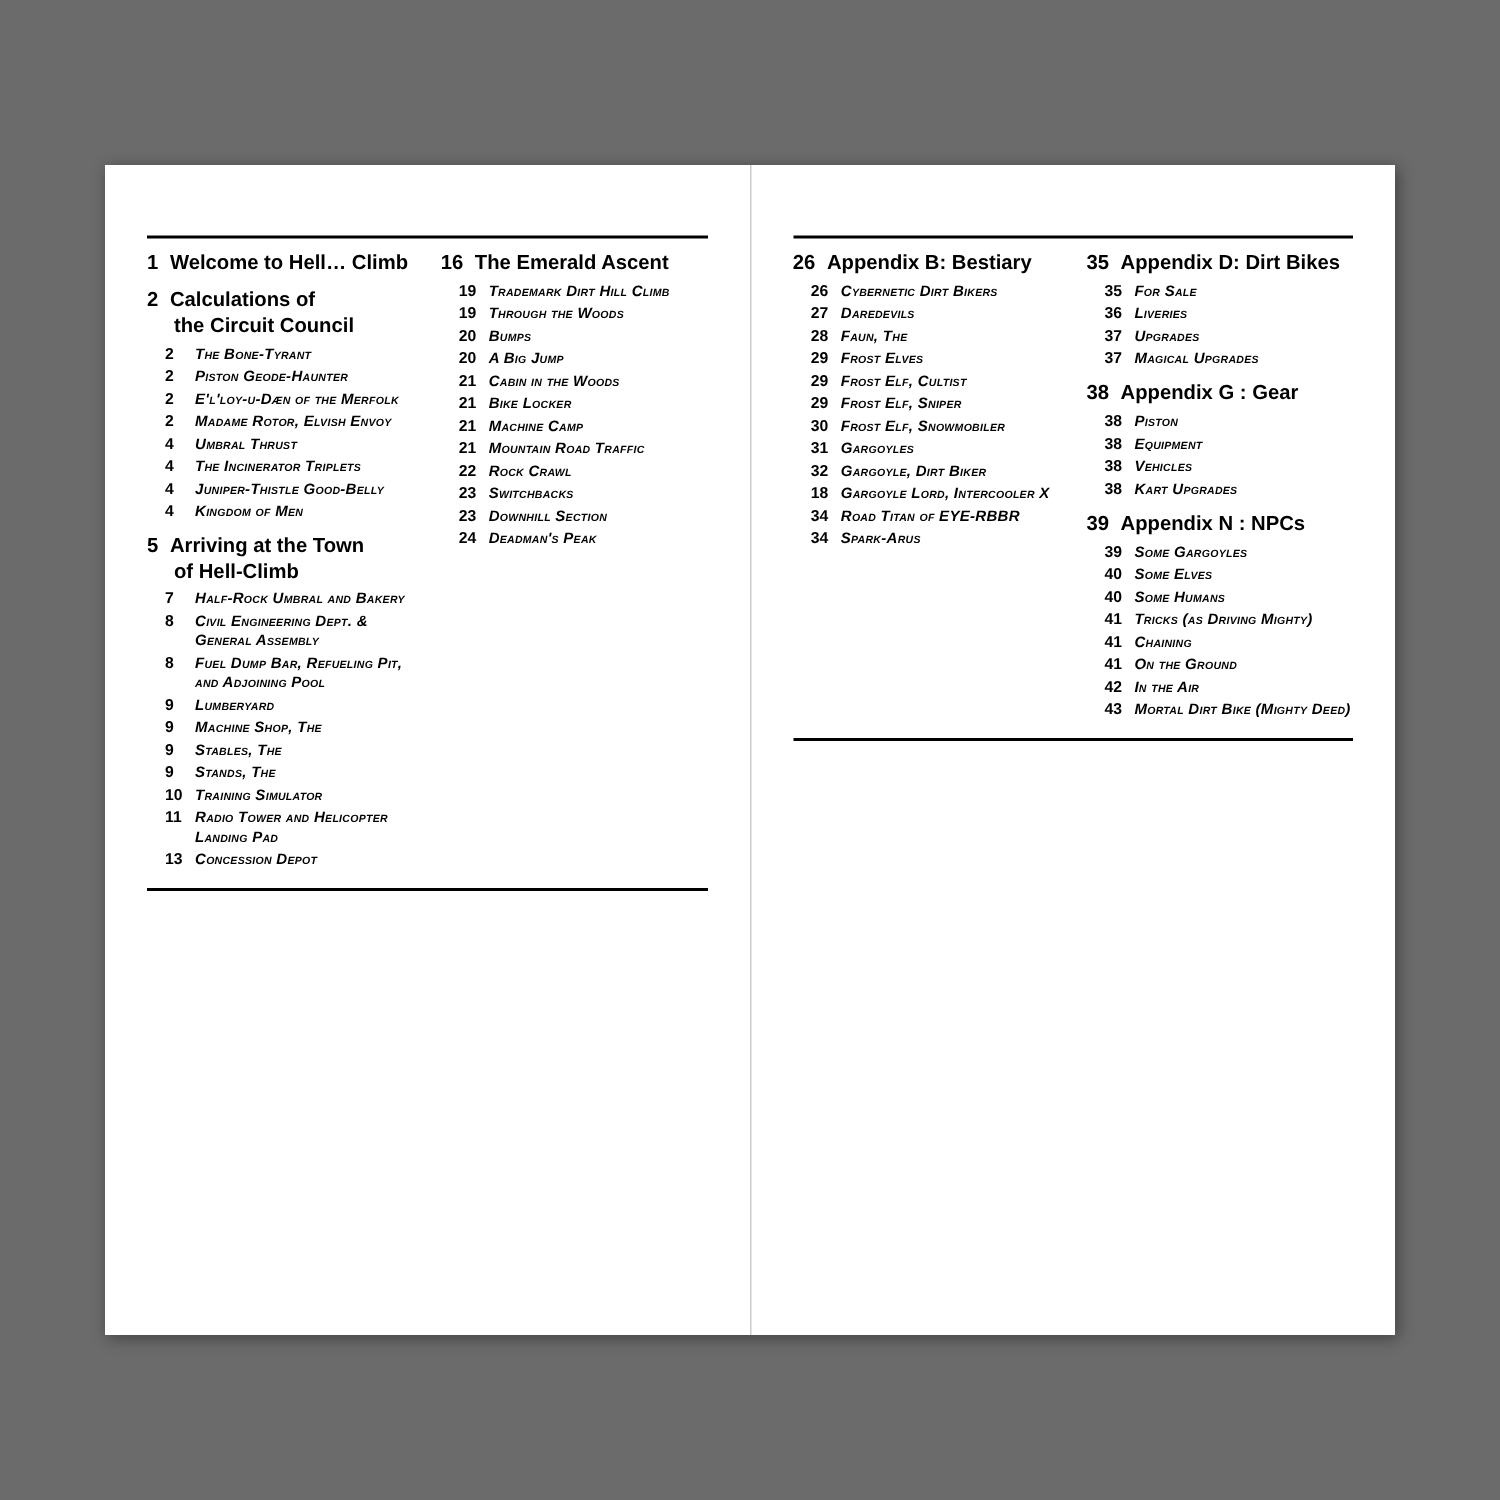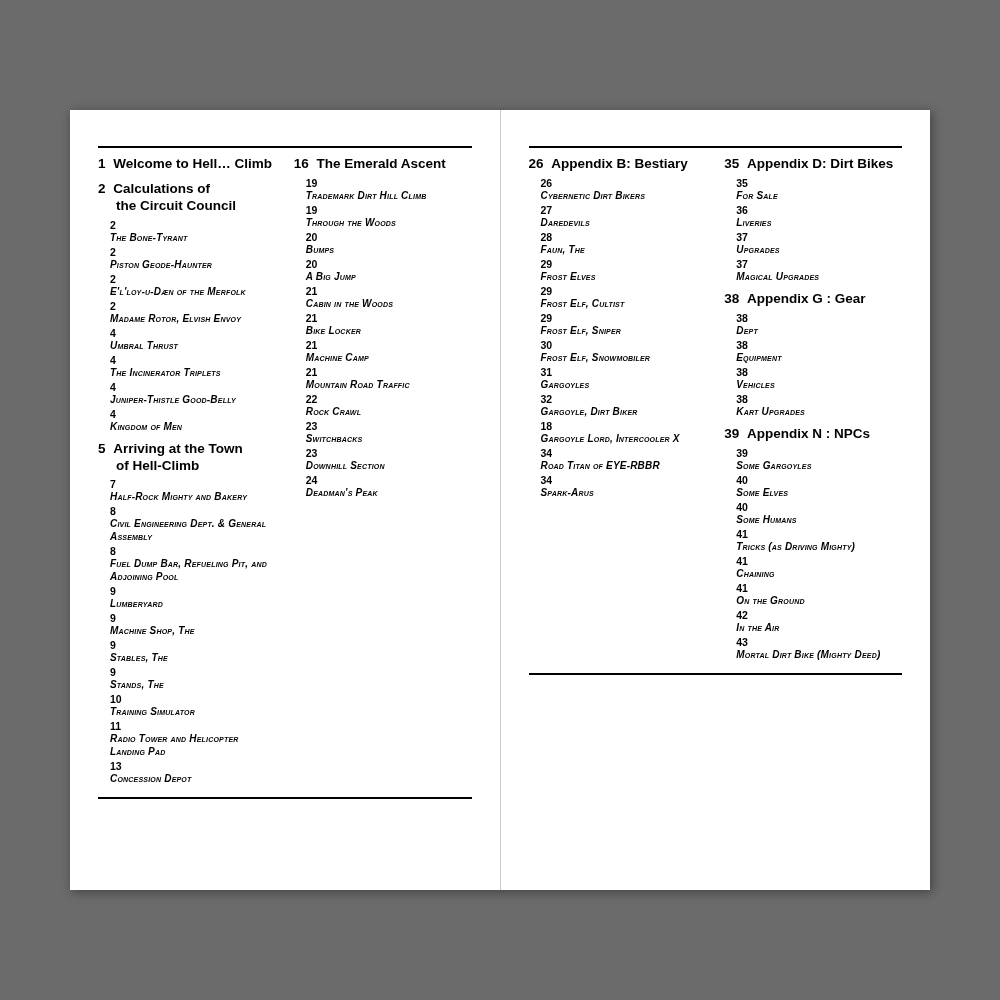--- a/index.html
+++ b/index.html
@@ -14,21 +14,21 @@
     }
     .book-spread {
       display: flex;
       width: 860px;
       min-height: 780px;
       background: white;
       box-shadow: 2px 2px 10px rgba(0,0,0,0.4);
     }
     .page {
       flex: 1;
-      padding: 36px 28px 30px 28px;
+      padding: 47px 28px 30px 28px;
       position: relative;
     }
     .page-left {
       border-right: 1px solid #ccc;
     }
     .page-top-rule {
       border-top: 2.5px solid #000;
       margin-bottom: 8px;
     }
     .page-bottom-rule {
@@ -55,21 +55,20 @@
     }
     .toc-section-header .page-num {
       font-weight: 900;
       margin-right: 4px;
     }
     .toc-item {
       display: flex;
       align-items: flex-start;
       margin-bottom: 2px;
       padding-left: 12px;
-      flex-direction: column;
     }
     .toc-item .page-num {
       font-size: 10.5px;
       font-weight: 700;
       min-width: 16px;
       margin-right: 4px;
       margin-top: 0px;
       font-variant-numeric: tabular-nums;
     }
     .toc-item .entry-text {
@@ -120,21 +119,21 @@
             <span class="page-num">4</span>
             <span class="entry-text">Juniper-Thistle Good-Belly</span>
           </div>
           <div class="toc-item">
             <span class="page-num">4</span>
             <span class="entry-text">Kingdom of Men</span>
           </div>
           <div class="toc-section-header"><span class="page-num">5 </span>Arriving at the Town<br><span style="padding-left: 18px;">of Hell-Climb</span></div>
           <div class="toc-item">
             <span class="page-num">7</span>
-            <span class="entry-text">Half-Rock Mighty
+            <span class="entry-text">Half-Rock Umbral
 and Bakery</span>
           </div>
           <div class="toc-item">
             <span class="page-num">8</span>
             <span class="entry-text">Civil Engineering Dept.
 &amp; General Assembly</span>
           </div>
           <div class="toc-item">
             <span class="page-num">8</span>
             <span class="entry-text">Fuel Dump Bar, Refueling Pit,
@@ -294,21 +293,21 @@
             <span class="page-num">37</span>
             <span class="entry-text">Upgrades</span>
           </div>
           <div class="toc-item">
             <span class="page-num">37</span>
             <span class="entry-text">Magical Upgrades</span>
           </div>
           <div class="toc-section-header"><span class="page-num">38 </span>Appendix G : Gear</div>
           <div class="toc-item">
             <span class="page-num">38</span>
-            <span class="entry-text">Dept</span>
+            <span class="entry-text">Piston</span>
           </div>
           <div class="toc-item">
             <span class="page-num">38</span>
             <span class="entry-text">Equipment</span>
           </div>
           <div class="toc-item">
             <span class="page-num">38</span>
             <span class="entry-text">Vehicles</span>
           </div>
           <div class="toc-item">

